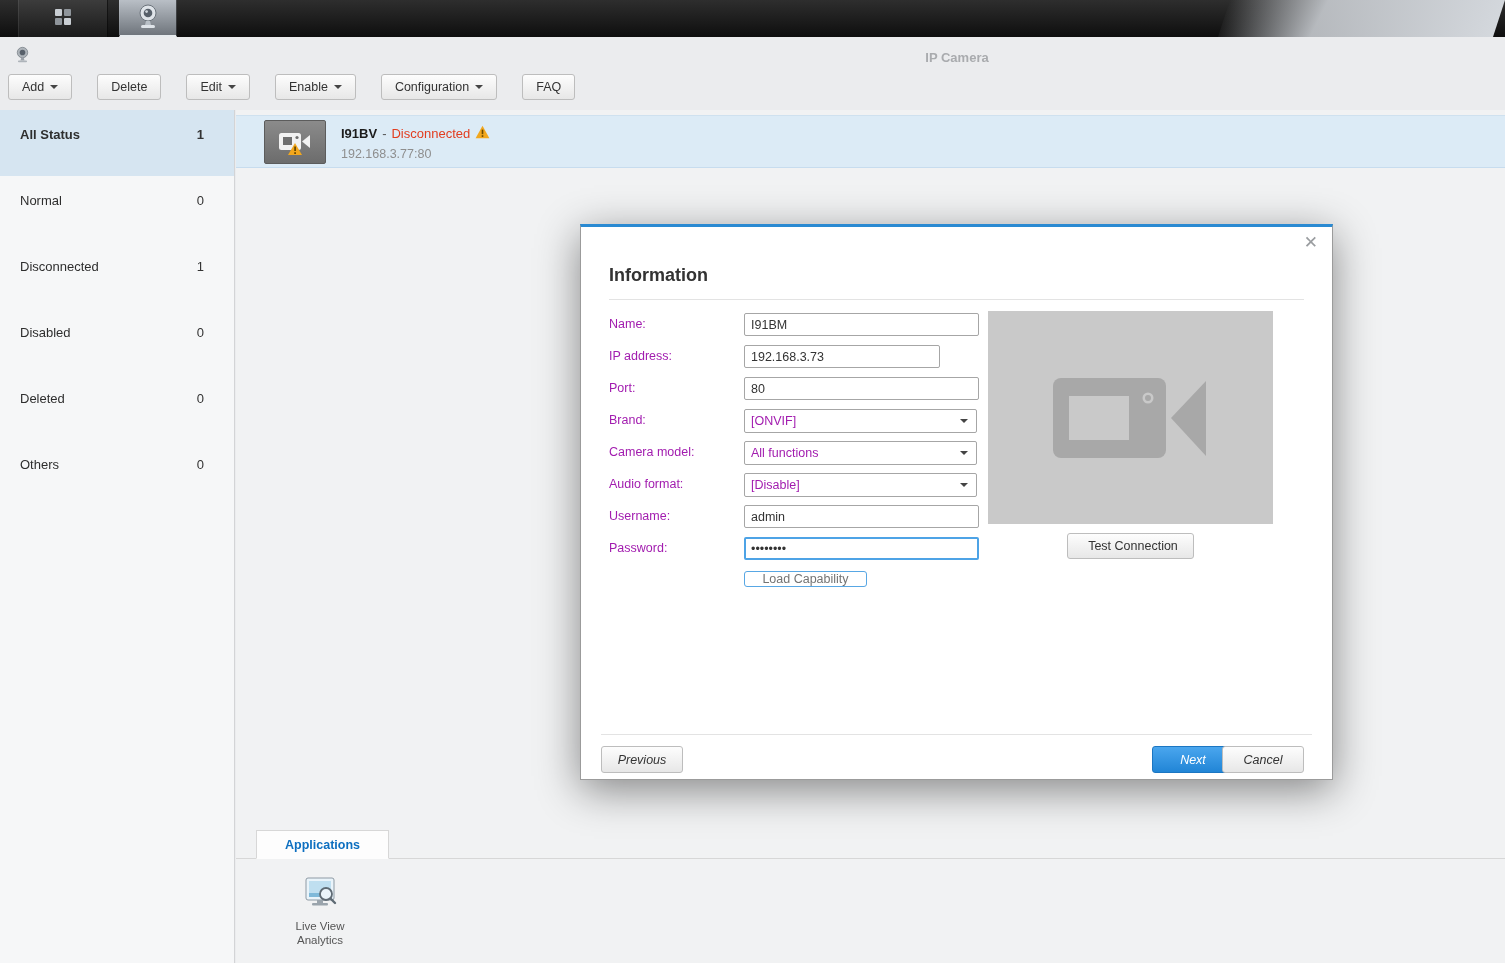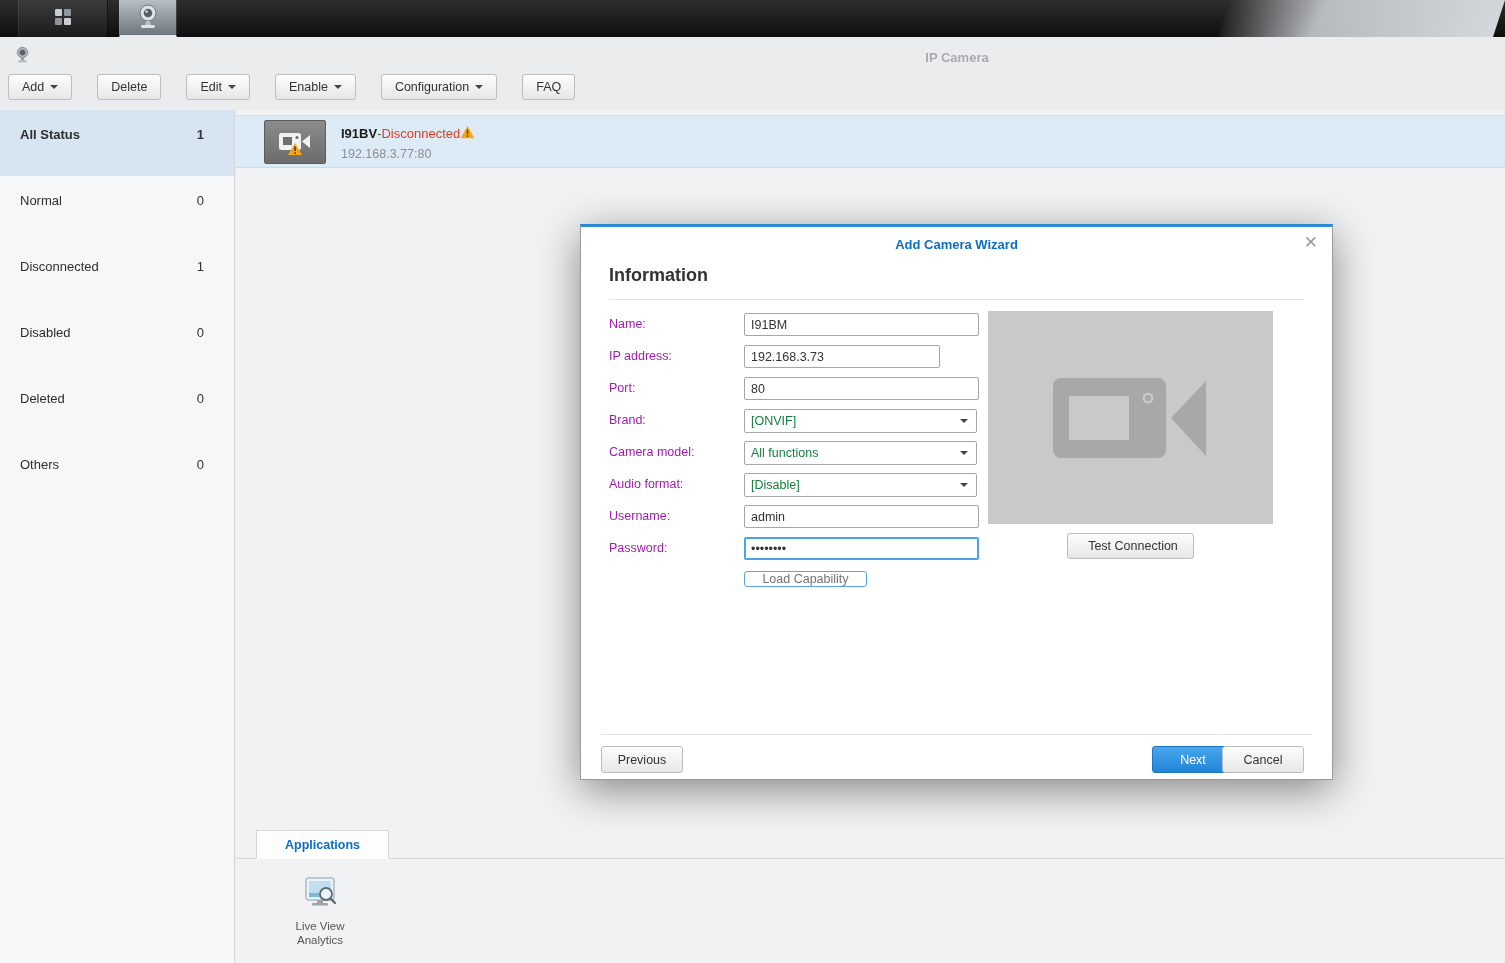--- a/index.html
+++ b/index.html
@@ -42,21 +42,21 @@
   .side-count { position:absolute; right:30px; top:0; color:#333; font-weight:normal; }
   .side-item.selected .side-count { font-weight:bold; }
 
   
   .main { position:absolute; top:110px; left:236px; right:0; bottom:0; background:#f1f2f3; }
   .camera-row { position:absolute; top:5px; left:0; right:0; height:53px; background:#dcebf6;
                 border-top:1px solid #cfe1ef; border-bottom:1px solid #c7dcee; cursor:pointer; }
   .cam-thumb { position:absolute; top:4px; left:28px; width:62px; height:44px; border-radius:2px;
                background:linear-gradient(#8b8b8b,#6c6c6c); border:1px solid #5c5c5c;
                display:flex; align-items:center; justify-content:center; }
-  .cam-line1 { position:absolute; top:9px; left:105px; font-size:13px; display:flex; align-items:center; }
+  .cam-line1 { position:absolute; top:9px; left:105px; font-size:13px; display:flex; align-items:center; gap:5px; }
   .cam-name { font-weight:bold; color:#1c1c1c; }
   .cam-sep { color:#555; }
   .cam-status { color:#e23c1f; }
   .cam-addr { position:absolute; top:31px; left:105px; font-size:12.5px; color:#8e8e8e; }
 
   
   .apps-strip { position:absolute; left:0; right:0; top:720px; height:29px; border-bottom:1px solid #d7d7d7; }
   .apps-tab { position:absolute; left:20px; top:0; height:29px; padding:0 28px; background:#fdfdfd;
               border:1px solid #d7d7d7; border-bottom:1px solid #fdfdfd; display:flex; align-items:center;
               font-size:12.5px; font-weight:bold; color:#0d6fc0; cursor:pointer; }
@@ -75,31 +75,31 @@
   .flabel { position:absolute; left:0; top:4px; font-size:12.5px; color:#a21caf; white-space:nowrap; }
   .fctl { position:absolute; left:135px; top:0; }
   .fin { width:235px; height:23px; border:1px solid #a6a6a6; border-radius:2px; padding:0 6px;
          font-size:12.5px; color:#333; font-family:inherit; background:#fff; }
   .fin.short { width:196px; }
   .fin.focused { border:2px solid #4da3e6; padding:0 5px; }
   .search-btn { position:absolute; left:336px; top:-1px; width:31px; height:26px;
                 background:linear-gradient(#fdfdfd,#e7e7e7); border:1px solid #a9a9a9; border-radius:2px;
                 display:flex; align-items:center; justify-content:center; cursor:pointer; }
   .fselect { width:233px; height:24px; border:1px solid #a6a6a6; border-radius:2px; background:#fff;
-             font-size:12.5px; color:#15803d; display:flex; align-items:center; padding:0 6px; cursor:pointer;
+             font-size:12.5px; color:#a21caf; display:flex; align-items:center; padding:0 6px; cursor:pointer;
              position:relative; }
   .fselect .caret { position:absolute; right:8px; }
   .load-btn { position:absolute; left:163px; top:344px; width:123px; height:16px; background:#fff;
               border:1px solid #58a7e4; border-radius:3px; color:#737373; font-size:12.5px;
               font-family:inherit; cursor:pointer; }
   .preview { position:absolute; left:407px; top:84px; width:285px; height:213px; background:#c9c9c9; }
   .test-btn { position:absolute; left:486px; top:306px; width:127px; height:26px;padding-left:18px; }
   .dlg-foot-hr { position:absolute; top:507px; left:20px; right:20px; height:1px; background:#e3e3e3; }
   .foot-btn { position:absolute; top:519px; height:27px; width:82px; font-size:12.5px; font-family:inherit;
-              border-radius:3px; cursor:pointer; }
+              border-radius:3px; cursor:pointer;font-style:italic; }
   .foot-btn.light { background:linear-gradient(#fdfdfd,#e7e7e7); border:1px solid #bdbdbd; color:#333; }
   .btn-prev { left:20px; }
   .btn-next { left:571px; background:linear-gradient(#4aa6ee,#2185d6); border:1px solid #1b76c2; color:#fff; }
   .btn-cancel { left:641px; }
 </style>
 </head>
 <body>
 
 <div class="screen">
 
@@ -233,21 +233,20 @@
           <rect x="10" y="28" width="16" height="2.5" rx="1" fill="#9aa4ac"></rect>
           <circle cx="24" cy="19" r="6" fill="#eaf4fa" stroke="#5f6b74" stroke-width="1.8"></circle>
           <line x1="28.5" y1="23.5" x2="33" y2="28" stroke="#5f6b74" stroke-width="2.4" stroke-linecap="round"></line>
         </svg>
       </span>
       <div class="app-label">Live View Analytics</div>
     </div>
   </div>
 
   <div class="dialog">
-    <div class="dlg-title">Add Camera Wizard</div>
     <div class="dlg-close">✕</div>
     <div class="dlg-section">Information</div>
     <div class="dlg-hr"></div>
 
     <div class="frow" style="top:86px;">
       <span class="flabel">Name:</span>
       <span class="fctl"><input class="fin" value="I91BM" style=""></span>
     </div>
     <div class="frow" style="top:118px;">
       <span class="flabel">IP address:</span>

